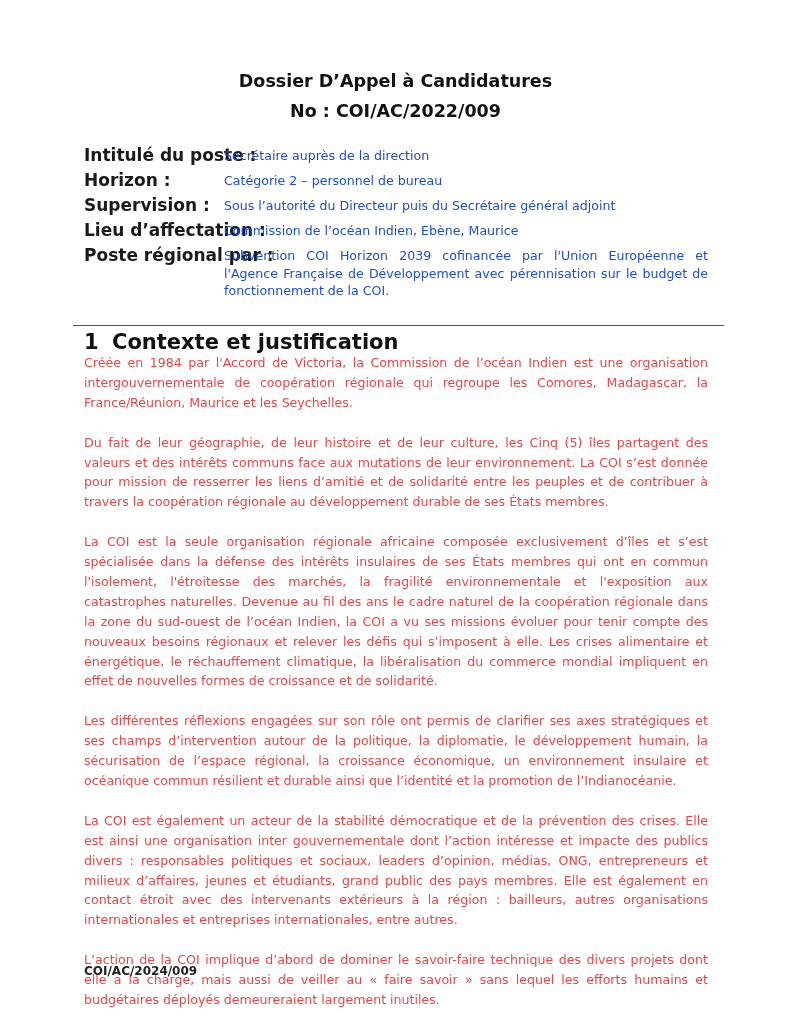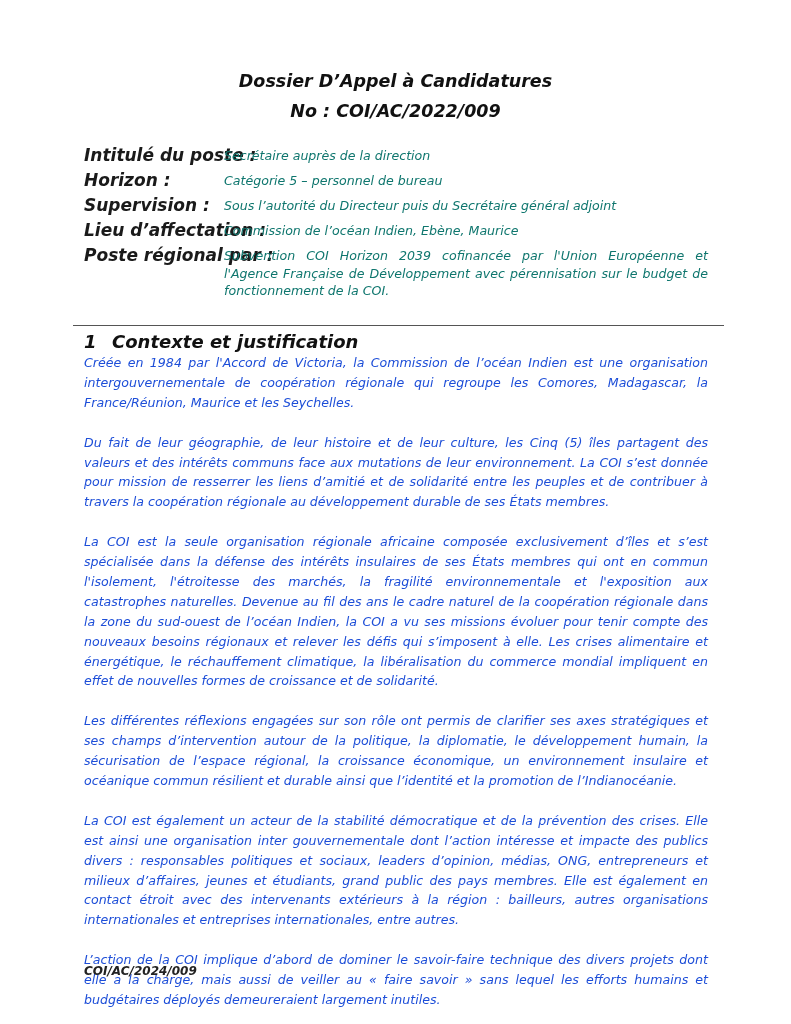--- a/index.html
+++ b/index.html
@@ -13,21 +13,20 @@
       position: relative;
       overflow: hidden;
       color: #1a1a1a;
       font-family: "DejaVu Sans", sans-serif;
     }
     .page {
       position: absolute;
       left: 0; top: 0;
       width: 791px;
       height: 1024px;
-      font-style: italic;
     }
     .title-block {
       position: absolute;
       left: 0;
       width: 791px;
       top: 66px;
       text-align: center;
       font-weight: bold;
       font-size: 17.5px;
       line-height: 30px;
@@ -48,53 +47,53 @@
     .meta-label {
       width: 140px;
       flex: 0 0 140px;
       font-weight: bold;
       white-space: nowrap;
       font-size: 17px;
     }
     .meta-value {
       flex: 1;
       text-align: justify;
-      color: #0f766e;
+      color: #1d4ed8;
     }
     .rule {
       position: absolute;
       left: 73px;
       top: 325px;
       width: 651px;
       height: 0;
       border-top: 1.5px solid #555;
     }
     .section {
       position: absolute;
       left: 84px;
       top: 331px;
       width: 624px;
     }
     .section-heading {
       font-weight: bold;
-      font-size: 18px;
+      font-size: 21px;
       line-height: 22px;
       color: #111;
       margin: 0;
     }
     .section-num {
       display: inline-block;
       width: 28px;
     }
     .para {
       font-size: 12.6px;
       line-height: 19.9px;
       text-align: justify;
       margin: 0 0 19.9px 0;
-      color: #1d4ed8;
+      color: #ef4444;
     }
     .footer {
       position: absolute;
       left: 84px;
       top: 964px;
       font-weight: bold;
       font-size: 12px;
       color: #222;
     }
   </style>
@@ -108,21 +107,21 @@
     <div>No : COI/AC/2022/009</div>
   </div>
 
   <div class="meta-table">
     <div class="meta-row">
       <div class="meta-label">Intitulé du poste :</div>
       <div class="meta-value">Secrétaire auprès de la direction</div>
     </div>
     <div class="meta-row">
       <div class="meta-label">Horizon :</div>
-      <div class="meta-value">Catégorie 5 – personnel de bureau</div>
+      <div class="meta-value">Catégorie 2 – personnel de bureau</div>
     </div>
     <div class="meta-row">
       <div class="meta-label">Supervision :</div>
       <div class="meta-value">Sous l’autorité du Directeur puis du Secrétaire général adjoint</div>
     </div>
     <div class="meta-row">
       <div class="meta-label">Lieu d’affectation :</div>
       <div class="meta-value">Commission de l’océan Indien, Ebène, Maurice</div>
     </div>
     <div class="meta-row">

